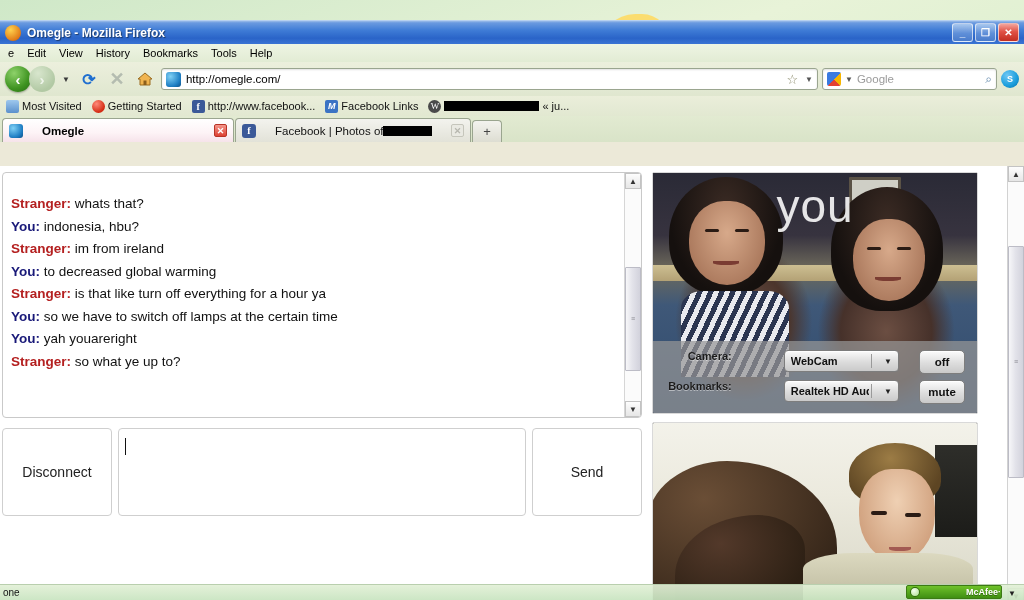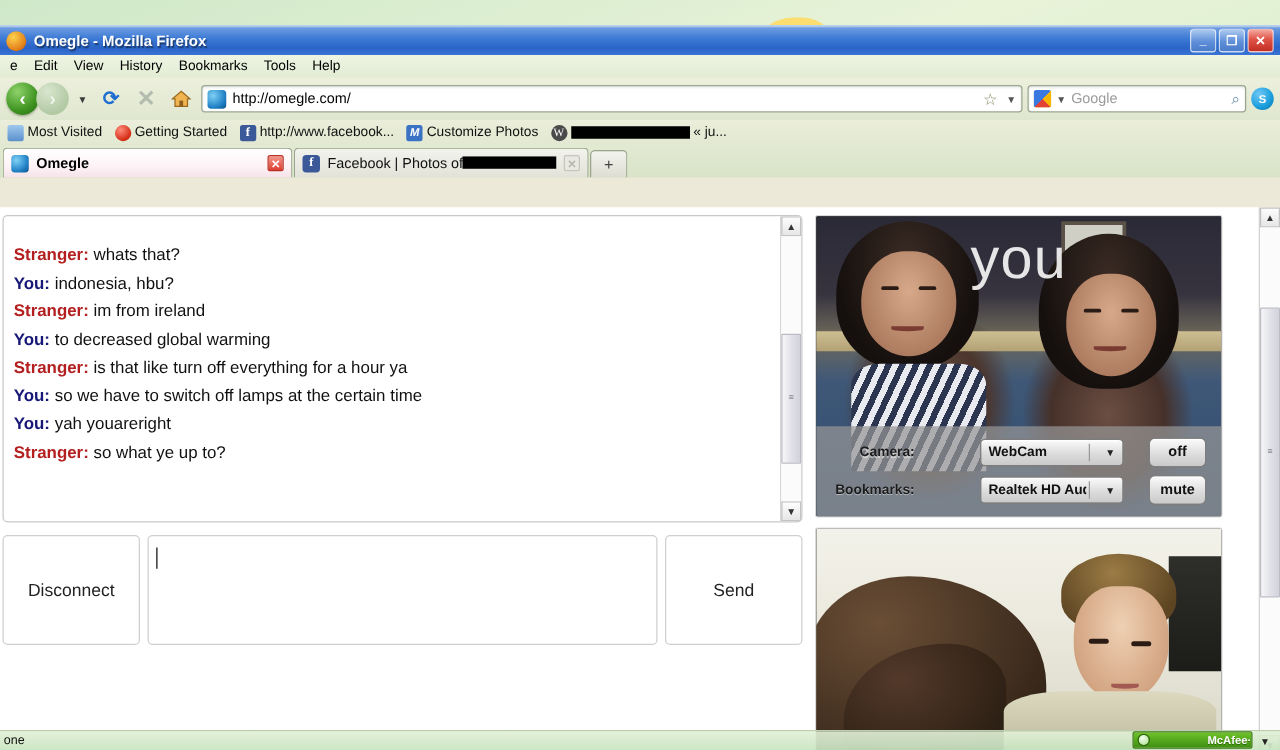--- a/index.html
+++ b/index.html
@@ -125,21 +125,21 @@
   .fav-m    { background:#3b73c4; color:#fff; font-weight:bold; font-size:9px; text-align:center; line-height:13px; font-style:italic;}
   .fav-wp   { background:#4a4a4a; color:#fff; border-radius:50%; font-size:9px; text-align:center; line-height:13px; font-family:"Liberation Serif",serif;}
   .redacted { display:inline-block; height:10px; width:95px; background:#000; vertical-align:-1px; }
 
   
   .tabstrip {
     height:26px; display:flex; align-items:flex-end; gap:1px; padding:0 2px;
     background:linear-gradient(180deg,rgba(214,236,201,.45),rgba(188,219,176,.4));
   }
   .tab {
-    height:24px; display:flex; align-items:center; gap:6px; padding:0 6px;
+    height:24px; display:flex; align-items:center; gap:19px; padding:0 6px;
     border:1px solid #9aa58f; border-bottom:none; border-radius:4px 4px 0 0;
     font-size:11.5px; min-width:0;
   }
   .tab.active { background:linear-gradient(180deg,#ffffff,#fdf3f6 60%,#f6e3ea); font-weight:bold; width:232px; }
   .tab.inactive { background:linear-gradient(180deg,#f3f3ee,#e2e2d8); width:236px; color:#111; }
   .tab-fav { width:14px;height:14px;flex:0 0 auto;border-radius:3px;}
   .tab-label { flex:1; white-space:nowrap; overflow:hidden; }
   .tab-close {
     width:13px;height:13px;flex:0 0 auto;border-radius:2px;
     background:linear-gradient(180deg,#f4978c,#dd4032);
@@ -257,21 +257,21 @@
     letter-spacing:1px; line-height:1;
   }
 
   
   .av-bar {
     position:absolute; left:0; right:0; bottom:0; height:72px;
     background:rgba(150,150,150,.72);
     display:flex; flex-direction:column; justify-content:center; gap:6px;
     padding:0 12px;
   }
-  .av-row { display:flex; align-items:center; gap:20px; }
+  .av-row { display:flex; align-items:flex-start; gap:20px; }
   .av-label {
     width:82px; text-align:right; font-size:11px; font-weight:bold; color:#1c1c1c;
     text-shadow:0 1px 0 rgba(255,255,255,.45);
   }
   .av-select {
     width:140px; height:22px; border:1px solid #7d7d7d; border-radius:4px;
     background:linear-gradient(180deg,#fbfbfb,#dcdcdc 55%,#cacaca);
     display:flex; align-items:center; font-size:11px; font-weight:bold; color:#111;
     padding-left:6px; overflow:hidden; white-space:nowrap;
     box-shadow:inset 0 1px 0 rgba(255,255,255,.9);
@@ -423,21 +423,21 @@
     <div class="bm">
       <span class="bm-fav fav-red"></span>
       <span>Getting Started</span>
     </div>
     <div class="bm">
       <span class="bm-fav fav-fb">f</span>
       <span>http://www.facebook...</span>
     </div>
     <div class="bm">
       <span class="bm-fav fav-m">M</span>
-      <span>Customize Photos</span>
+      <span>Facebook Links</span>
     </div>
     <div class="bm">
       <span class="bm-fav fav-wp">W</span>
       <span class="redacted"></span>
       <span>« ju...</span>
     </div>
   </div>
 
   <div class="tabstrip">
     <div class="tab active">

